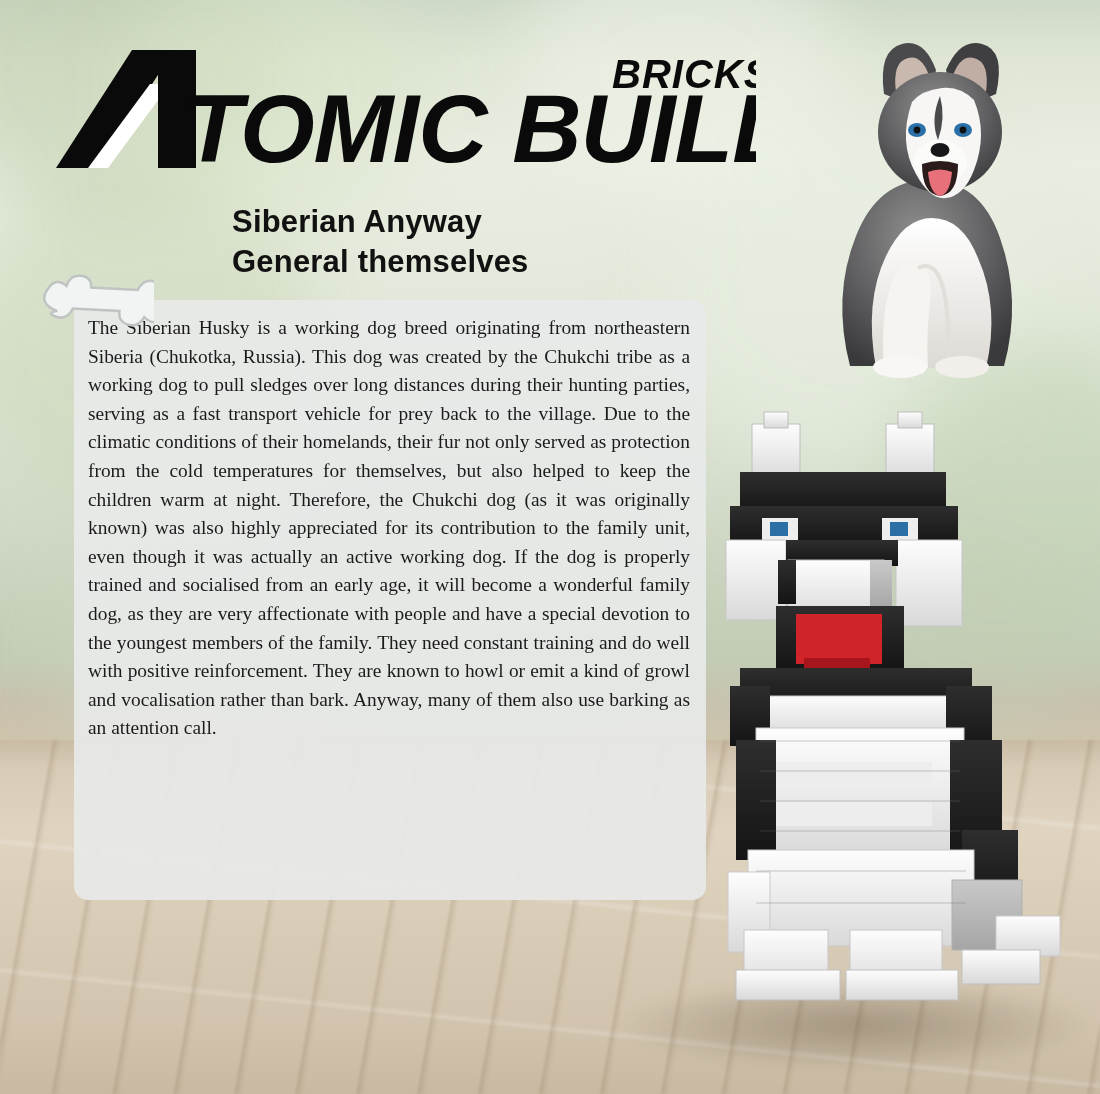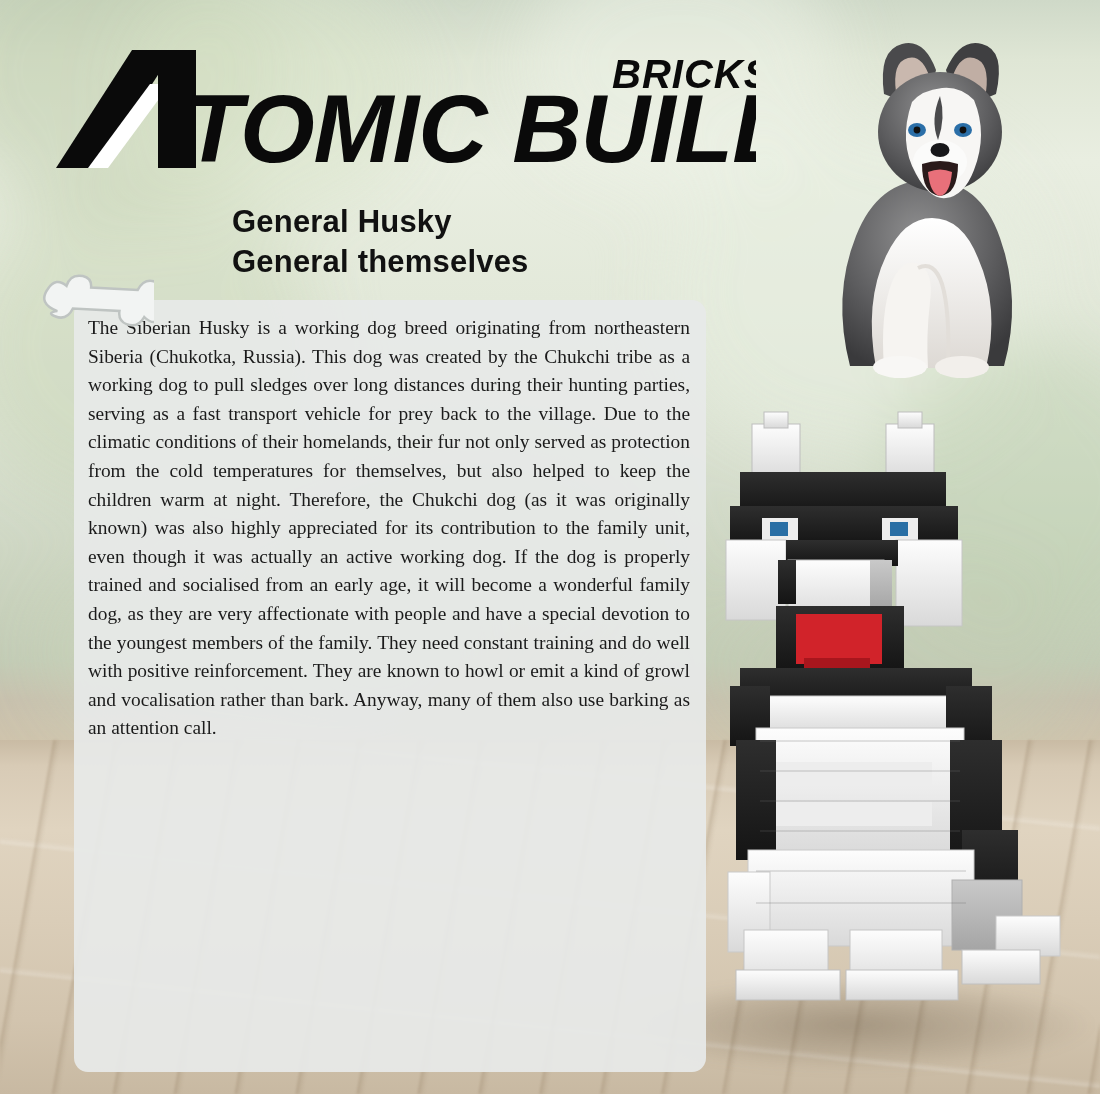--- a/index.html
+++ b/index.html
@@ -101,21 +101,21 @@
     position: absolute;
     left: 42px; top: 262px;
     width: 112px; height: 98px;
     z-index: 12;
   }
 
   
   #text-card {
     position: absolute;
     left: 74px; top: 300px;
-    width: 632px; height: 772px;
+    width: 632px; height: 600px;
     background: rgba(231,233,232,0.93);
     border-radius: 14px;
     z-index: 11;
     padding: 14px 16px 10px 14px;
   }
   #body-text {
     font-family: "Liberation Serif", serif;
     font-size: 19.4px;
     line-height: 28.6px;
     color: #1b1b1b;
@@ -167,21 +167,21 @@
       <polygon points="86,6 128,6 52,124 10,124"></polygon>
       <polygon points="104,40 124,40 62,124 42,124" fill="#ffffff"></polygon>
       <polygon points="112,6 150,6 150,124 112,124"></polygon>
     </g>
     <text x="138" y="118" font-family="Liberation Sans, sans-serif" font-size="96" font-weight="bold" font-style="italic" fill="#0a0a0a" letter-spacing="-1">TOMIC BUILDING</text>
     <text x="566" y="44" font-family="Liberation Sans, sans-serif" font-size="40" font-weight="bold" font-style="italic" fill="#0a0a0a" letter-spacing="1">BRICKS</text>
   </svg>
 </div>
 
 <div id="titles">
-  <div class="title-line">General Husky</div>
+  <div class="title-line">Siberian Anyway</div>
   <div class="title-line">General themselves</div>
 </div>
 
 <div id="bone">
   <svg width="112" height="98" viewBox="0 0 112 98" xmlns="http://www.w3.org/2000/svg">
     <g transform="rotate(-28 56 49)">
       <path d="M20 30 q-14 -16 2 -24 q13 -7 18 6 q9 -9 19 -1 q7 6 2 14 l40 24 q12 -8 20 2 q8 10 -2 17 q6 12 -7 17 q-14 5 -18 -9 q-11 7 -19 -2 q-6 -7 0 -15 l-40 -24 q-11 8 -19 -1 q-7 -8 4 -4 z" fill="#f2f4f3" stroke="#bfc4c2" stroke-width="2.5"></path>
     </g>
   </svg>
 </div>

